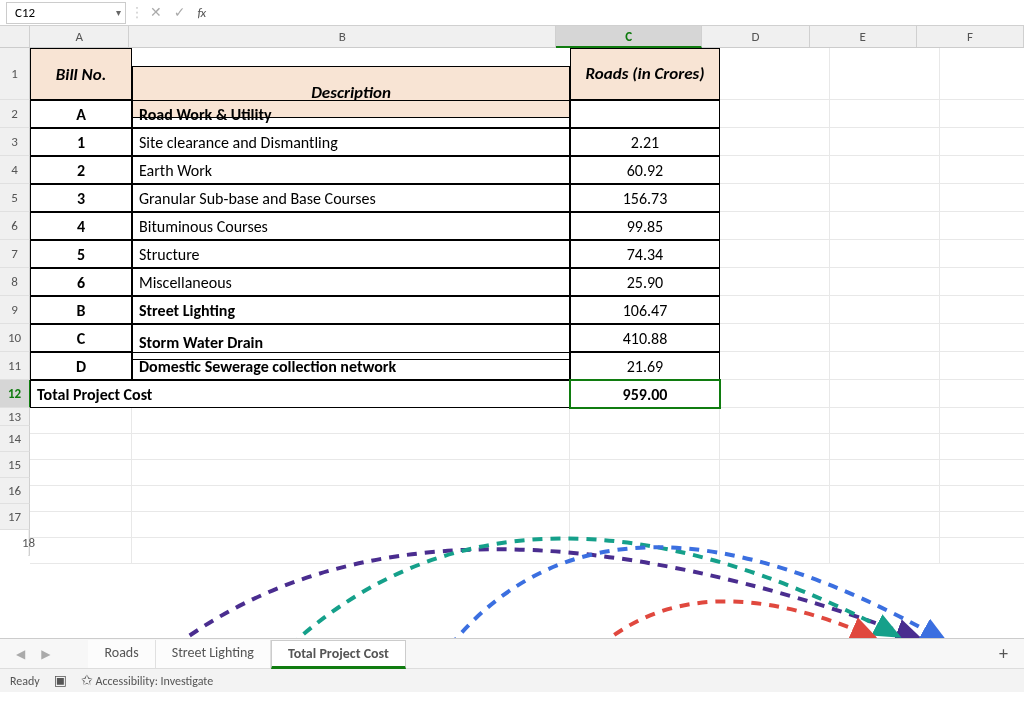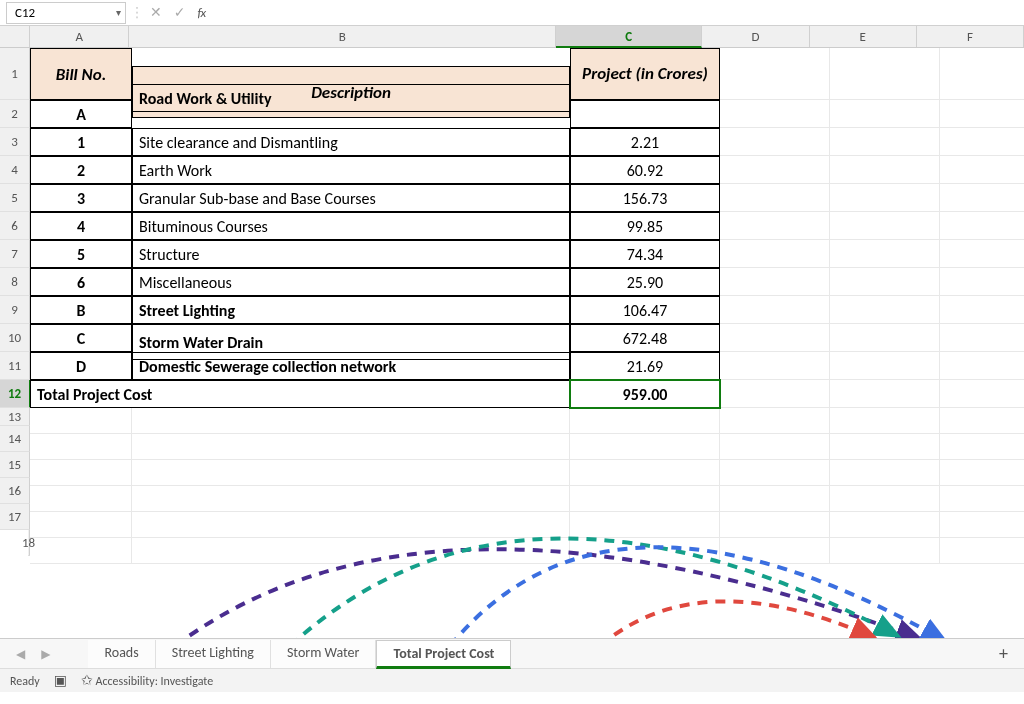--- a/index.html
+++ b/index.html
@@ -158,23 +158,23 @@
       <div class="cell " style="left: 800px; top: 464px; width: 110px; height: 26px;"></div>
       <div class="cell " style="left: 910px; top: 464px; width: 110px; height: 26px;"></div>
       <div class="cell " style="left: 0px; top: 490px; width: 102px; height: 26px;"></div>
       <div class="cell " style="left: 102px; top: 490px; width: 438px; height: 26px;"></div>
       <div class="cell " style="left: 540px; top: 490px; width: 150px; height: 26px;"></div>
       <div class="cell " style="left: 690px; top: 490px; width: 110px; height: 26px;"></div>
       <div class="cell " style="left: 800px; top: 490px; width: 110px; height: 26px;"></div>
       <div class="cell " style="left: 910px; top: 490px; width: 110px; height: 26px;"></div>
       <div class="cell data-border hdr-cell" style="left: 0px; top: 0px; width: 102px; height: 52px;">Bill No.</div>
       <div class="cell data-border hdr-cell" style="left: 102px; top: 0px; width: 438px; height: 52px; margin-top: 18px;">Description</div>
-      <div class="cell data-border hdr-cell" style="left: 540px; top: 0px; width: 150px; height: 52px; white-space: normal; text-align: center; line-height: 1.2;">Project (in Crores)</div>
+      <div class="cell data-border hdr-cell" style="left: 540px; top: 0px; width: 150px; height: 52px; white-space: normal; text-align: center; line-height: 1.2;">Roads (in Crores)</div>
       <div class="cell data-border center bold" style="left: 0px; top: 52px; width: 102px; height: 28px;">A</div>
-      <div class="cell data-border bold" style="left: 102px; top: 36px; width: 438px; height: 28px;">Road Work &amp; Utility</div>
+      <div class="cell data-border bold" style="left: 102px; top: 52px; width: 438px; height: 28px;">Road Work &amp; Utility</div>
       <div class="cell data-border center " style="left: 540px; top: 52px; width: 150px; height: 28px;"></div>
       <div class="cell data-border center bold" style="left: 0px; top: 80px; width: 102px; height: 28px;">1</div>
       <div class="cell data-border " style="left: 102px; top: 80px; width: 438px; height: 28px;">Site clearance and Dismantling</div>
       <div class="cell data-border center " style="left: 540px; top: 80px; width: 150px; height: 28px;">2.21</div>
       <div class="cell data-border center bold" style="left: 0px; top: 108px; width: 102px; height: 28px;">2</div>
       <div class="cell data-border " style="left: 102px; top: 108px; width: 438px; height: 28px;">Earth Work</div>
       <div class="cell data-border center " style="left: 540px; top: 108px; width: 150px; height: 28px;">60.92</div>
       <div class="cell data-border center bold" style="left: 0px; top: 136px; width: 102px; height: 28px;">3</div>
       <div class="cell data-border " style="left: 102px; top: 136px; width: 438px; height: 28px;">Granular Sub-base and Base Courses</div>
       <div class="cell data-border center " style="left: 540px; top: 136px; width: 150px; height: 28px;">156.73</div>
@@ -185,21 +185,21 @@
       <div class="cell data-border " style="left: 102px; top: 192px; width: 438px; height: 28px;">Structure</div>
       <div class="cell data-border center " style="left: 540px; top: 192px; width: 150px; height: 28px;">74.34</div>
       <div class="cell data-border center bold" style="left: 0px; top: 220px; width: 102px; height: 28px;">6</div>
       <div class="cell data-border " style="left: 102px; top: 220px; width: 438px; height: 28px;">Miscellaneous</div>
       <div class="cell data-border center " style="left: 540px; top: 220px; width: 150px; height: 28px;">25.90</div>
       <div class="cell data-border center bold" style="left: 0px; top: 248px; width: 102px; height: 28px;">B</div>
       <div class="cell data-border bold" style="left: 102px; top: 248px; width: 438px; height: 28px;">Street Lighting</div>
       <div class="cell data-border center " style="left: 540px; top: 248px; width: 150px; height: 28px;">106.47</div>
       <div class="cell data-border center bold" style="left: 0px; top: 276px; width: 102px; height: 28px;">C</div>
       <div class="cell data-border bold" style="left: 102px; top: 276px; width: 438px; height: 36px;">Storm Water Drain</div>
-      <div class="cell data-border center " style="left: 540px; top: 276px; width: 150px; height: 28px;">672.48</div>
+      <div class="cell data-border center " style="left: 540px; top: 276px; width: 150px; height: 28px;">410.88</div>
       <div class="cell data-border center bold" style="left: 0px; top: 304px; width: 102px; height: 28px;">D</div>
       <div class="cell data-border bold" style="left: 102px; top: 304px; width: 438px; height: 28px;">Domestic Sewerage collection network</div>
       <div class="cell data-border center " style="left: 540px; top: 304px; width: 150px; height: 28px;">21.69</div>
       <div class="cell data-border bold" style="left: 0px; top: 332px; width: 540px; height: 28px;">Total Project Cost</div>
       <div class="cell data-border center bold sel-out" style="left: 540px; top: 332px; width: 150px; height: 28px;">959.00</div>
     </div>
   <svg class="arrows-svg" id="arrows" width="1024" height="640">
       <defs>
         <marker id="ah0" markerWidth="8" markerHeight="8" refX="6" refY="3" orient="auto">
           <path d="M0,0 L7,3 L0,6 Z" fill="#4a2d8f"></path>
@@ -221,21 +221,20 @@
     </svg>
 </div>
 
 <div class="sheet-tab-bar">
   <span class="nav-arrow">◀</span>
   <span class="nav-arrow">▶</span>
   <div class="tab-gap"></div>
   <div id="tabs" style="display:flex">
       <div class="tab">Roads</div>
       <div class="tab">Street Lighting</div>
-      <div class="tab">Storm Water</div>
       <div class="tab active">Total Project Cost</div>
     </div>
   <span class="add-sheet">+</span>
 </div>
 
 <div class="status-bar">
   <span>Ready</span>
   <span class="status-icon">▣</span>
   <span>
     <span class="status-icon">✩</span>

